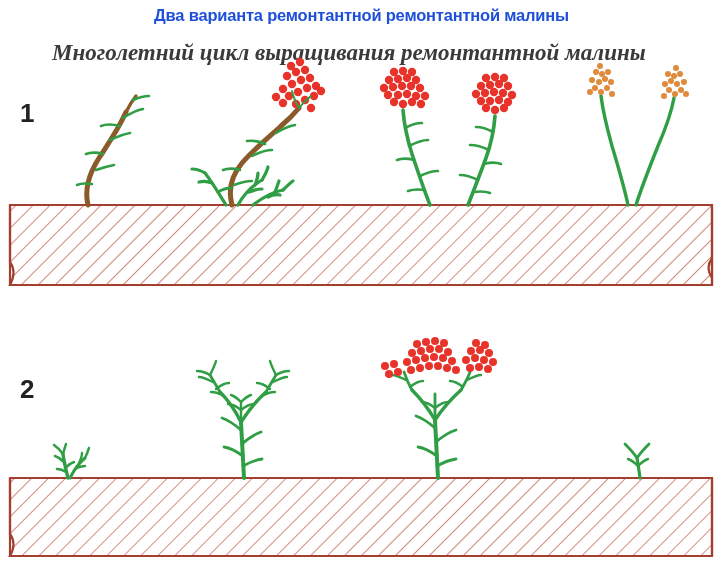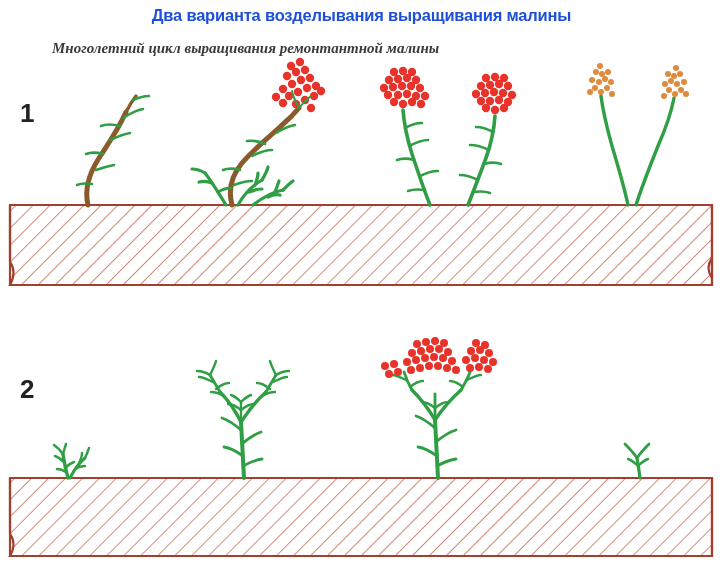--- a/index.html
+++ b/index.html
@@ -28,21 +28,21 @@
     color: #1e4fd8;
     font-size: 16.5px;
     font-weight: bold;
     letter-spacing: -0.2px;
   }
   .panel-title {
     position: absolute;
     font-family: "Liberation Serif", serif;
     font-style: italic;
     font-weight: bold;
-    font-size: 15px;
+    font-size: 23px;
     color: #3a3a3a;
     white-space: nowrap;
   }
   .panel-title.p1 { top: 40px; left: 52px; }
   .panel-title.p2 { top: 316px; left: 52px; }
 
   .panel-number {
     position: absolute;
     font-family: "Liberation Sans", sans-serif;
     font-weight: bold;
@@ -68,21 +68,21 @@
     width: 723px;
     height: 564px;
     pointer-events: none;
   }
 </style>
 </head>
 <body>
 
 <div class="page">
 
-  <div class="main-title">Два варианта возделывания выращивания малины</div>
+  <div class="main-title">Два варианта ремонтантной ремонтантной малины</div>
 
   <div class="panel-title p1">Многолетний цикл выращивания ремонтантной малины</div>
   <div class="panel-number n1">1</div>
 
   <div class="panel-number n2">2</div>
 
   <div class="season-label" style="top:222px;left:22px;">Весна</div>
   <div class="season-label" style="top:222px;left:204px;">Лето</div>
   <div class="season-label" style="top:222px;left:392px;">Осень</div>
   <div class="season-label" style="top:222px;left:600px;">Зима</div>

